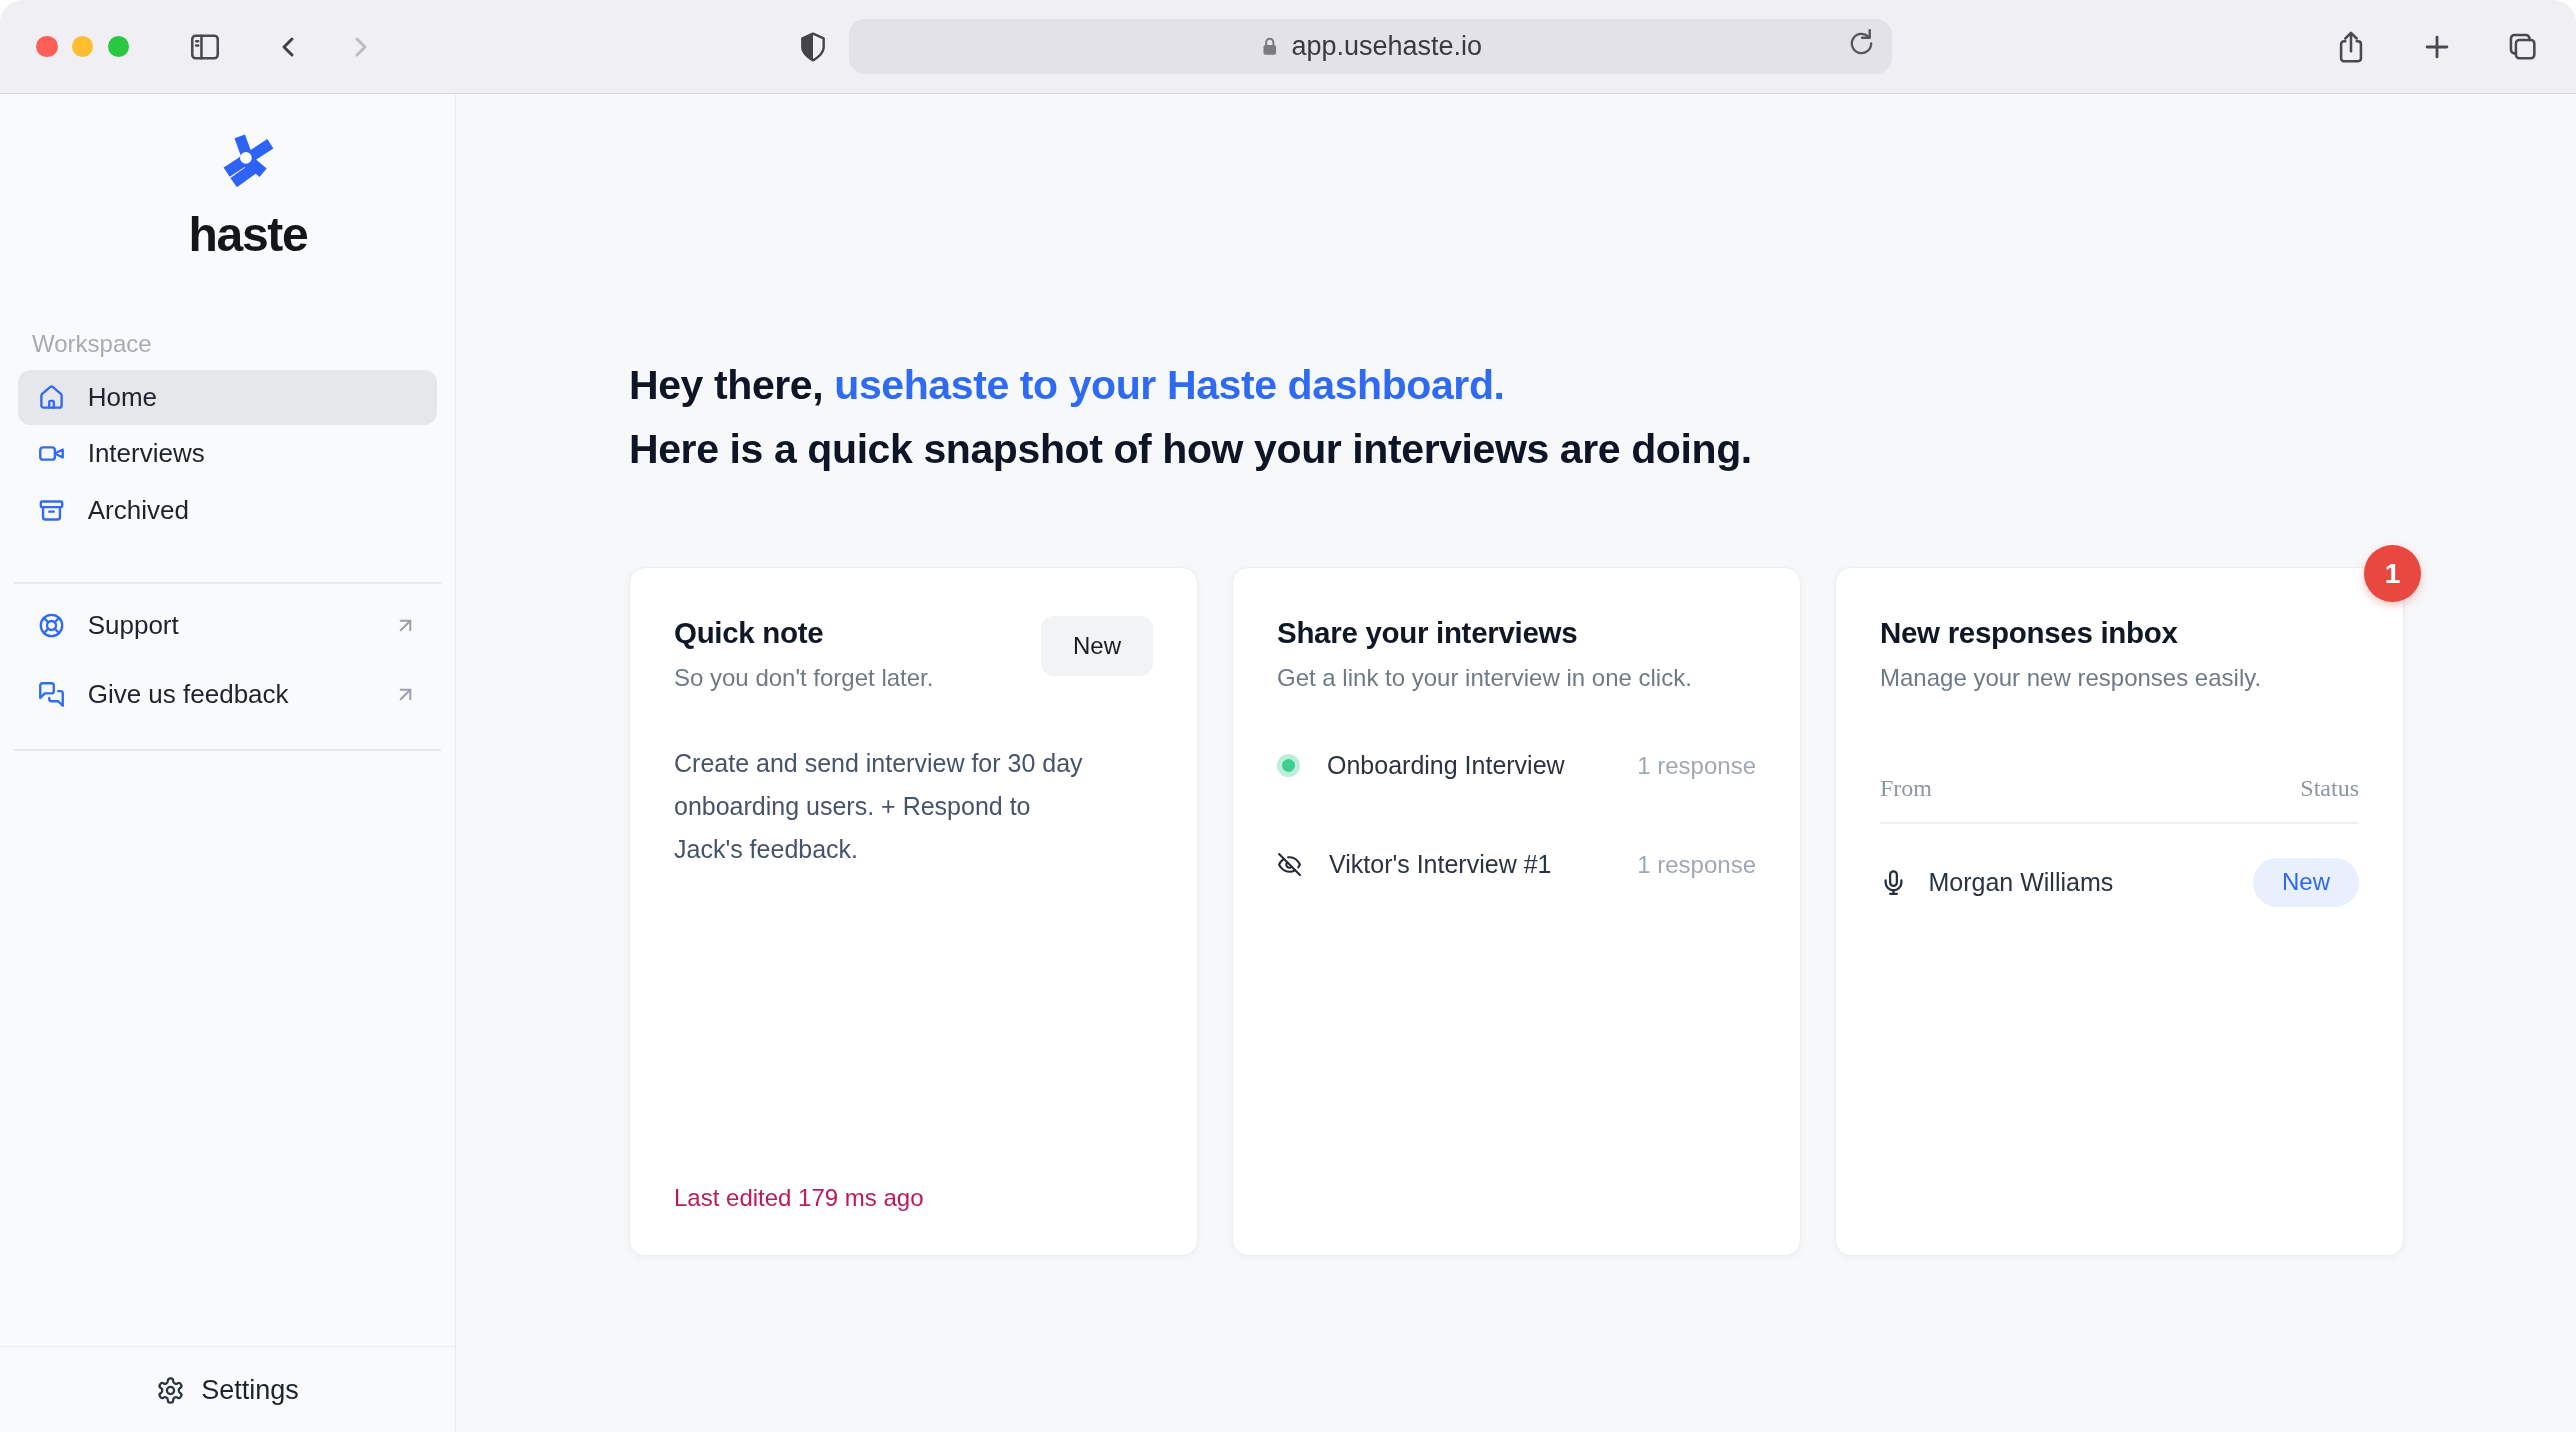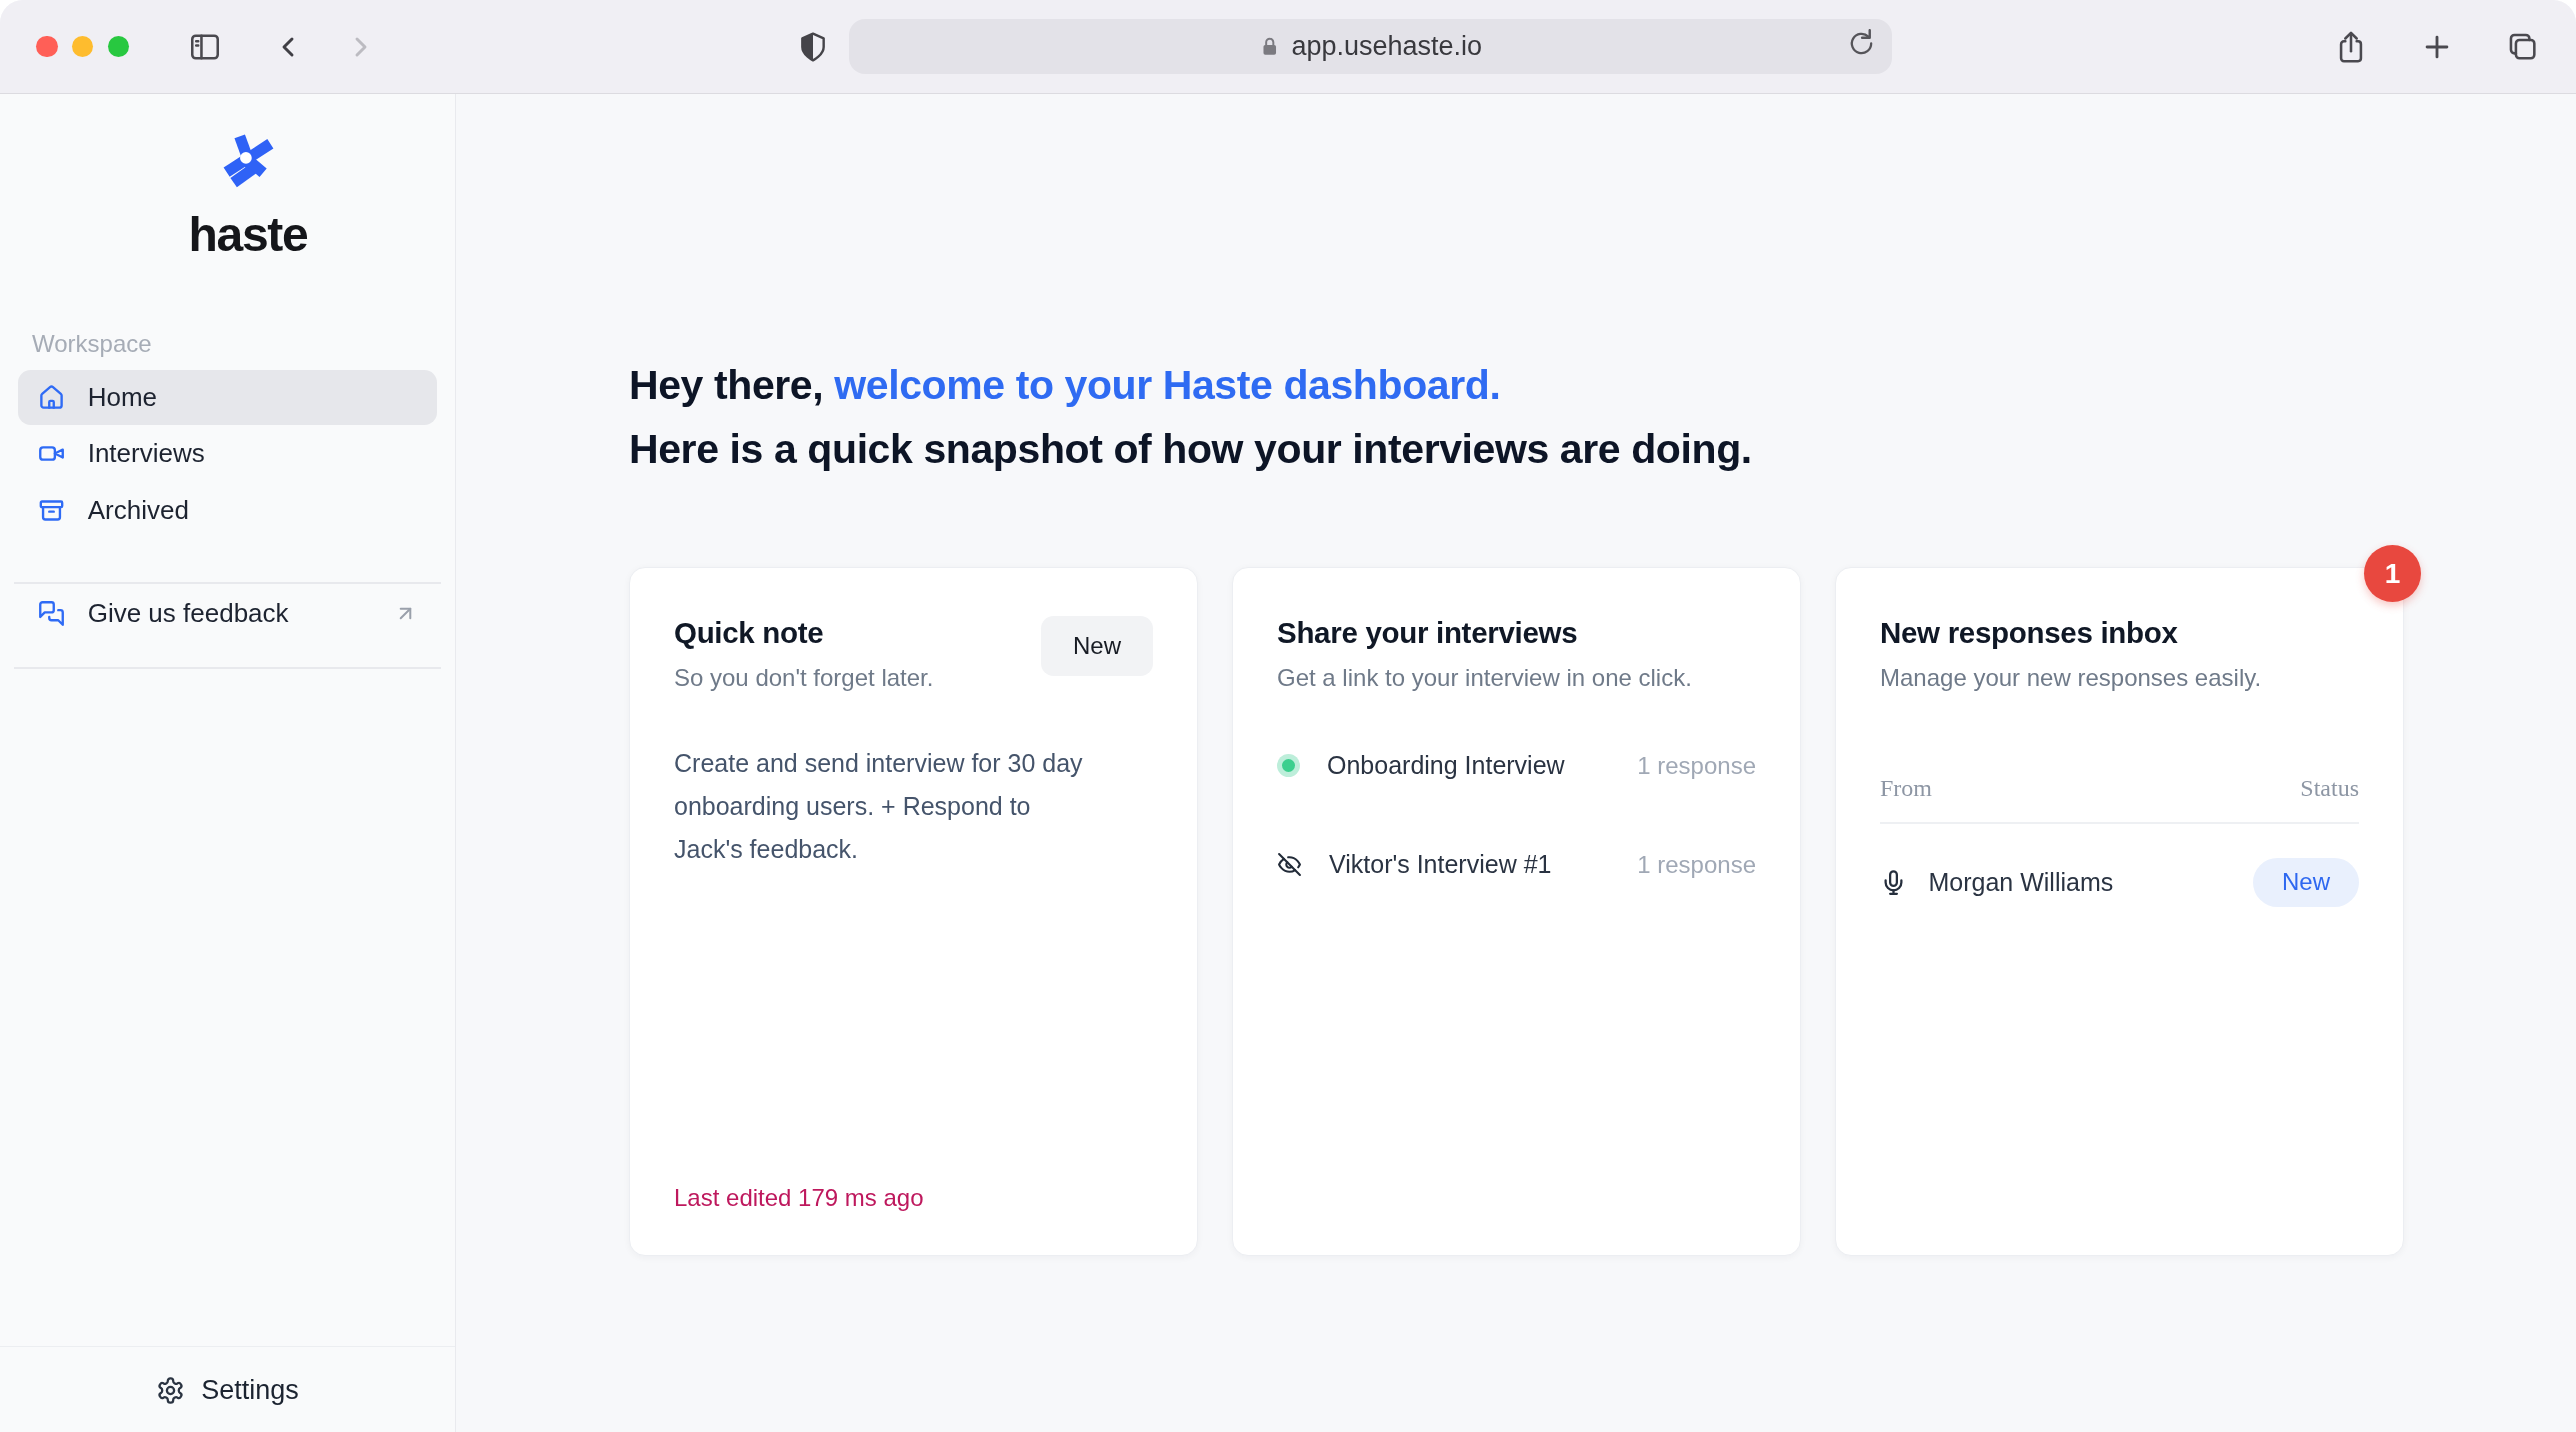--- a/index.html
+++ b/index.html
@@ -214,20 +214,39 @@
                 <path d="M10 13h4"></path>
               </svg>
           </span>
           <span>Archived</span>
         </div>
       </nav>
 
       <div class="divider div-top"></div>
 
       <nav class="nav">
+        <div class="link-item">
+          <span class="nicon">
+            <svg width="27" height="27" viewBox="0 0 24 24" fill="none" stroke="currentColor" stroke-width="2.1" stroke-linecap="round" stroke-linejoin="round">
+                <circle cx="12" cy="12" r="9.5"></circle>
+                <circle cx="12" cy="12" r="4"></circle>
+                <path d="m5.3 5.3 3.9 3.9"></path>
+                <path d="m14.8 9.2 3.9-3.9"></path>
+                <path d="m14.8 14.8 3.9 3.9"></path>
+                <path d="m9.2 14.8-3.9 3.9"></path>
+              </svg>
+          </span>
+          <span>Support</span>
+          <span class="ext">
+            <svg width="23" height="23" viewBox="0 0 24 24" fill="none" stroke="currentColor" stroke-width="2.1" stroke-linecap="round" stroke-linejoin="round">
+                <path d="M7 7h10v10"></path>
+                <path d="M7 17 17 7"></path>
+              </svg>
+          </span>
+        </div>
         <div class="link-item" style="margin-top:1.8px;">
           <span class="nicon">
             <svg width="27" height="27" viewBox="0 0 24 24" fill="none" stroke="currentColor" stroke-width="2.1" stroke-linecap="round" stroke-linejoin="round">
                 <path d="M14 9a2 2 0 0 1-2 2H6l-4 4V4a2 2 0 0 1 2-2h8a2 2 0 0 1 2 2z"></path>
                 <path d="M18 9h2a2 2 0 0 1 2 2v11l-4-4h-6a2 2 0 0 1-2-2v-1"></path>
               </svg>
           </span>
           <span>Give us feedback</span>
           <span class="ext">
             <svg width="23" height="23" viewBox="0 0 24 24" fill="none" stroke="currentColor" stroke-width="2.1" stroke-linecap="round" stroke-linejoin="round">
@@ -248,21 +267,21 @@
               <path d="M12.22 2h-.44a2 2 0 0 0-2 2v.18a2 2 0 0 1-1 1.73l-.43.25a2 2 0 0 1-2 0l-.15-.08a2 2 0 0 0-2.73.73l-.22.38a2 2 0 0 0 .73 2.73l.15.1a2 2 0 0 1 1 1.72v.51a2 2 0 0 1-1 1.74l-.15.09a2 2 0 0 0-.73 2.73l.22.38a2 2 0 0 0 2.73.73l.15-.08a2 2 0 0 1 2 0l.43.25a2 2 0 0 1 1 1.73V20a2 2 0 0 0 2 2h.44a2 2 0 0 0 2-2v-.18a2 2 0 0 1 1-1.73l.43-.25a2 2 0 0 1 2 0l.15.08a2 2 0 0 0 2.73-.73l.22-.39a2 2 0 0 0-.73-2.73l-.15-.08a2 2 0 0 1-1-1.74v-.5a2 2 0 0 1 1-1.74l.15-.09a2 2 0 0 0 .73-2.73l-.22-.38a2 2 0 0 0-2.73-.73l-.15.08a2 2 0 0 1-2 0l-.43-.25a2 2 0 0 1-1-1.73V4a2 2 0 0 0-2-2z"></path>
               <circle cx="12" cy="12" r="3"></circle>
             </svg>
         </span>
         <span>Settings</span>
       </div>
     </aside>
 
     <main class="main">
       <h1 class="headline">
-        <span>Hey there, </span><span class="accent">welcome to your Haste dashboard.</span><br>
+        <span>Hey there, </span><span class="accent">usehaste to your Haste dashboard.</span><br>
         <span>Here is a quick snapshot of how your interviews are doing.</span>
       </h1>
 
       <section class="cards">
 
         <article class="card">
           <div class="card-head">
             <div>
               <div class="card-title">Quick note</div>
               <div class="card-sub">So you don't forget later.</div>

